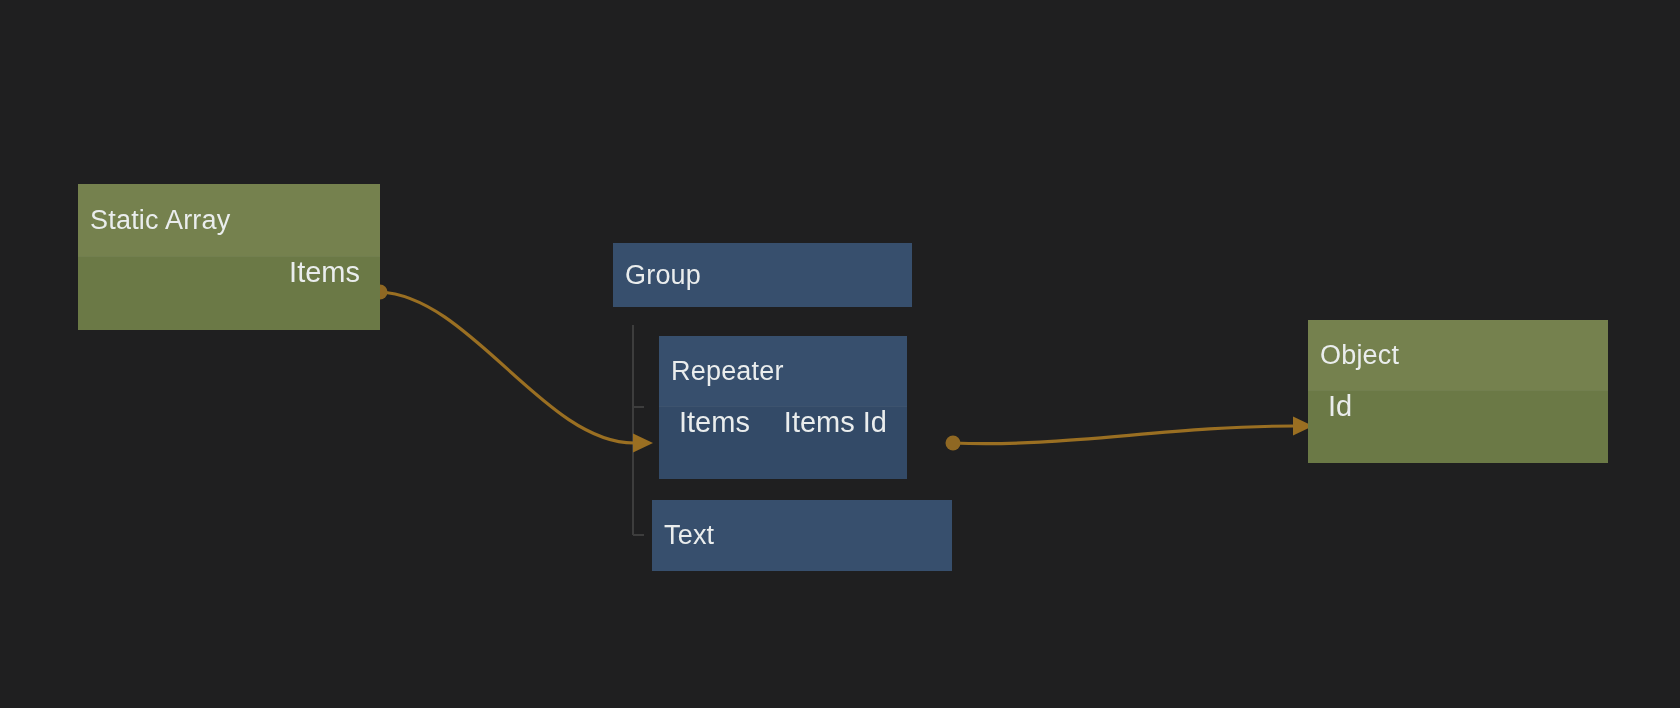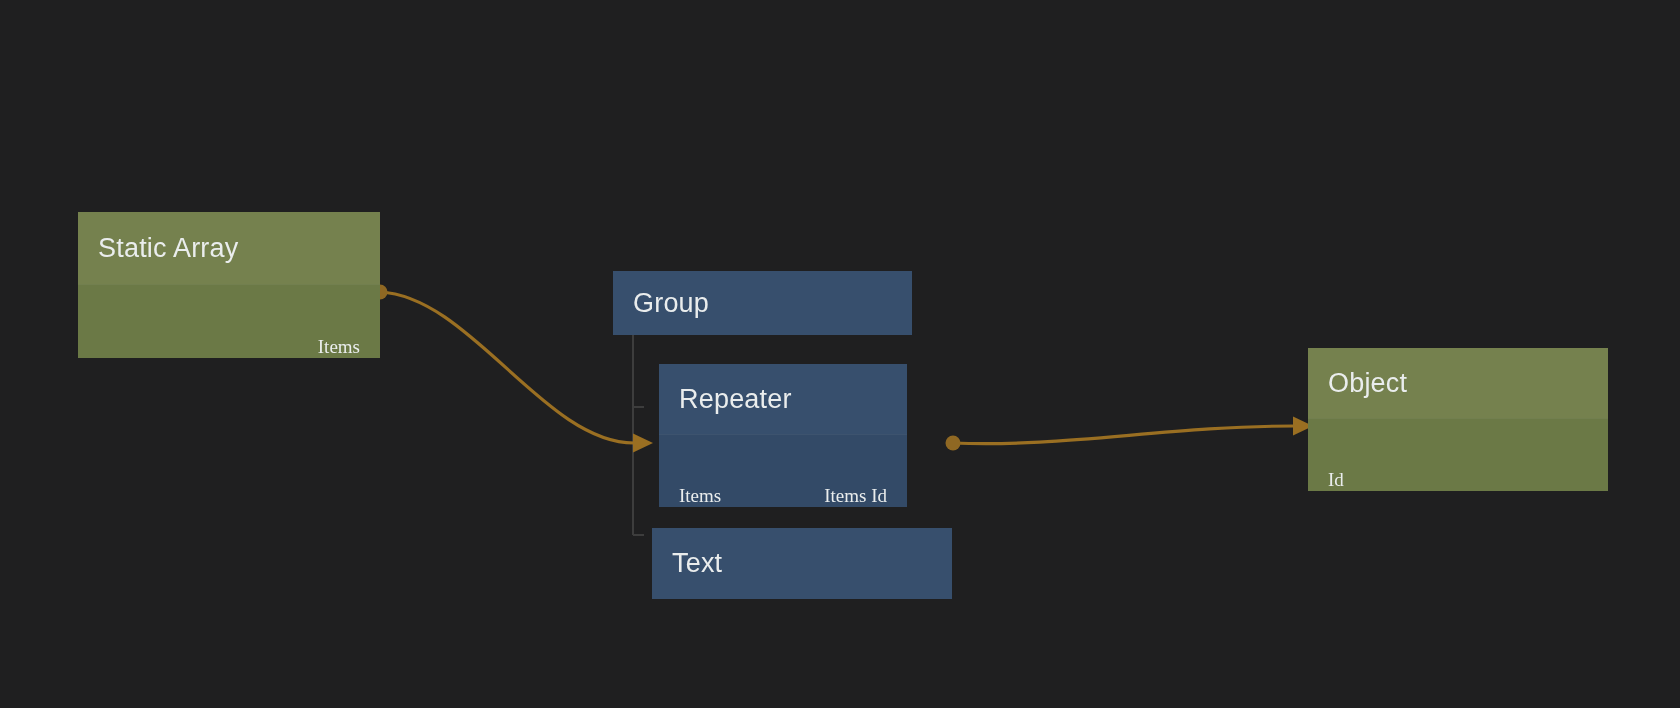--- a/index.html
+++ b/index.html
@@ -31,34 +31,32 @@
     width: 1680px; height: 708px;
     pointer-events: none;
   }
   .node {
     position: absolute;
     color: var(--node-text);
   }
   .node-header {
     display: flex;
     align-items: center;
-    padding: 0 20px;
+    padding: 0 12px;
     font-size: 27px;
     letter-spacing: 0.2px;
     white-space: nowrap;
-    margin-top: 28px;
   }
   .node-row {
     display: flex;
-    align-items: flex-end;
+    align-items: flex-start;
     padding: 0 20px;
-    font-size: 19px;
+    font-size: 29px;
     white-space: nowrap;
     box-shadow: inset 0 1px 0 rgba(255,255,255,0.05);
-    font-family: Liberation Serif, serif;
   }
   .node.green .node-header { background: var(--node-green-header); }
   .node.green .node-row    { background: var(--node-green-body); }
   .node.blue  .node-header { background: var(--node-blue-header); }
   .node.blue  .node-row    { background: var(--node-blue-body); }
   .row-between { justify-content: space-between; }
   .row-end     { justify-content: flex-end; }
   .row-start   { justify-content: flex-start; }
 
   

